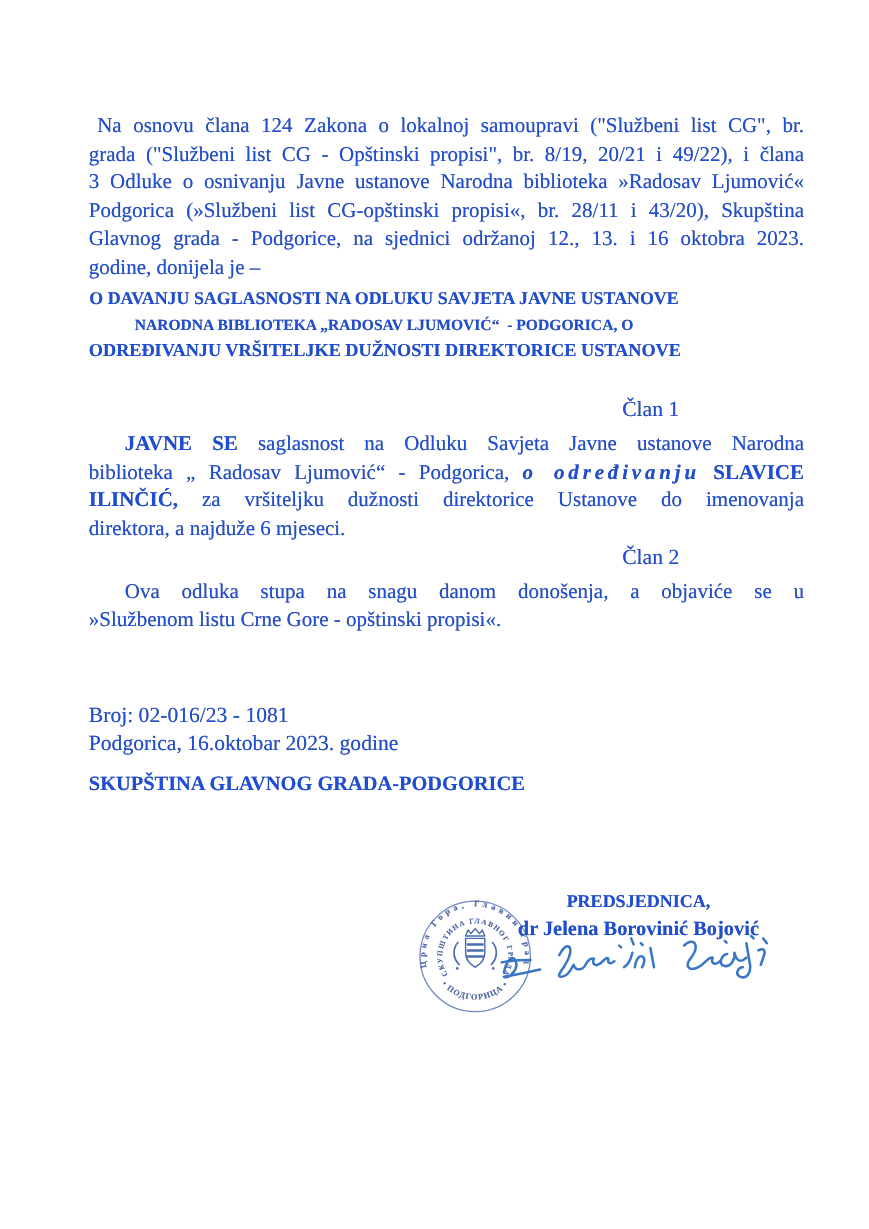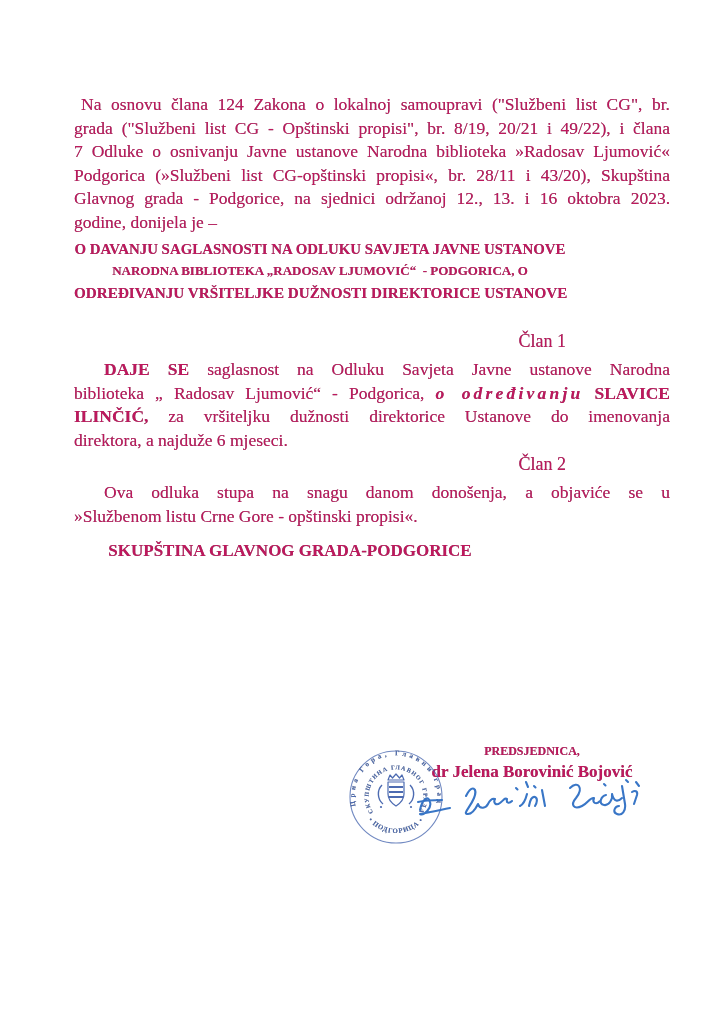--- a/index.html
+++ b/index.html
@@ -1,85 +1,89 @@
 <!DOCTYPE html>
 <html><head>
 <meta charset="utf-8">
 <style>
   html,body{margin:0;padding:0;background:#ffffff;}
   .page{
     position:relative;width:724px;height:1024px;background:#ffffff;overflow:hidden;
     font-family:"Liberation Serif","DejaVu Serif",serif;
-    color:#be185d;
+    color:#1d4ed8;
     text-shadow:0 0 .5px rgba(33,33,33,.55);
   }
   .doc{position:absolute;left:74px;top:88px;width:596px;}
   .tline{white-space:normal;line-height:23.5px;font-size:17.5px;}
   .tline.just{text-align:justify;text-align-last:justify;-moz-text-align-last:justify;}
   .indent-sm .tline:first-child{text-indent:7px;}
   .indent-md .tline:first-child{text-indent:30px;}
   .b{font-weight:bold;}
   .ls{letter-spacing:3.2px;font-weight:bold;font-style:italic;}
   .title-block{margin:4px 104px 0 0;text-align:center;font-weight:bold;}
   .odluku{font-size:17px;letter-spacing:2.5px;line-height:23px;white-space:pre;}
   .title-lines .tline{font-size:15.5px;line-height:22px;white-space:pre;text-align:center;font-weight:bold;}
   .clan{margin:26px 104px 0 0;text-align:right;font-size:18px;line-height:23px;}
   .clan.second{margin-top:1px;}
   .para{margin-top:5px;}
   .ref-block{margin-top:57px;font-size:18px;line-height:22.5px;}
-  .assembly{margin:11px 164px 0 0;text-align:center;font-weight:bold;font-size:17px;line-height:23px;white-space:nowrap;}
+  .assembly{margin:11px 164px 0 0;text-align:left;font-weight:bold;font-size:17px;line-height:23px;white-space:nowrap;}
   .sign-block{
     position:absolute;left:412px;top:744px;width:240px;
     display:flex;flex-direction:column;align-items:center;gap:3px;
   }
-  .sig-role{font-weight:bold;font-size:12px;white-space:nowrap;}
+  .sig-role{font-weight:bold;font-size:15px;white-space:nowrap;}
   .sig-name{font-weight:bold;font-size:17px;white-space:nowrap;}
   .stamp{position:absolute;left:346px;top:747px;filter:blur(.3px);opacity:.92;}
   .stamp text{font-family:"Liberation Serif","DejaVu Serif",serif;font-weight:bold;}
   .autograph{position:absolute;left:408px;top:776px;opacity:.95;}
 </style>
 </head>
 <body>
 
 <div class="page">
   <div class="doc">
 
     <div class="para indent-sm">
         <div class="tline just"><span>Na osnovu člana 124 Zakona o lokalnoj samoupravi ("Službeni list CG", br.</span></div>
         <div class="tline just"><span>grada ("Službeni list CG - Opštinski propisi", br. 8/19, 20/21 i 49/22), i člana</span></div>
-        <div class="tline just"><span>7 Odluke o osnivanju Javne ustanove Narodna biblioteka »Radosav Ljumović«</span></div>
+        <div class="tline just"><span>3 Odluke o osnivanju Javne ustanove Narodna biblioteka »Radosav Ljumović«</span></div>
         <div class="tline just"><span>Podgorica (»Službeni list CG-opštinski propisi«, br. 28/11 i 43/20), Skupština</span></div>
         <div class="tline just"><span>Glavnog grada - Podgorice, na sjednici održanoj 12., 13. i 16 oktobra  2023.</span></div>
         <div class="tline"><span>godine, donijela je –</span></div>
       </div>
 
     <div class="title-block">
       <div class="title-lines">
           <div class="tline" style="font-size: 14.9px;"><span>O DAVANJU SAGLASNOSTI NA ODLUKU SAVJETA JAVNE USTANOVE</span></div>
           <div class="tline" style="font-size: 13px;"><span>NARODNA BIBLIOTEKA „RADOSAV LJUMOVIĆ“  - PODGORICA, O</span></div>
           <div class="tline" style="font-size: 15.2px;"><span>ODREĐIVANJU VRŠITELJKE DUŽNOSTI DIREKTORICE USTANOVE</span></div>
         </div>
     </div>
 
     <div class="clan">Član 1</div>
 
     <div class="para indent-md">
-        <div class="tline just"><span class="b">DAJE SE</span><span> saglasnost na Odluku Savjeta Javne ustanove Narodna</span></div>
+        <div class="tline just"><span class="b">JAVNE SE</span><span> saglasnost na Odluku Savjeta Javne ustanove Narodna</span></div>
         <div class="tline just"><span>biblioteka „ Radosav Ljumović“ - Podgorica, </span><span class="ls">o određivanju</span><span> </span><span class="b">SLAVICE</span></div>
         <div class="tline just"><span class="b">ILINČIĆ,</span><span> za vršiteljku  dužnosti direktorice Ustanove do imenovanja</span></div>
         <div class="tline"><span>direktora, a najduže 6 mjeseci.</span></div>
       </div>
 
     <div class="clan second">Član 2</div>
 
     <div class="para indent-md">
         <div class="tline just"><span>Ova odluka stupa na snagu danom donošenja, a objaviće se u</span></div>
         <div class="tline"><span>»Službenom listu Crne Gore - opštinski propisi«.</span></div>
       </div>
 
+    <div class="ref-block">
+      <div>Broj: 02-016/23 - 1081</div>
+      <div>Podgorica, 16.oktobar 2023. godine</div>
+    </div>
 
     <div class="assembly">SKUPŠTINA GLAVNOG GRADA-PODGORICE</div>
   </div>
 
   <div class="sign-block">
     <div class="sig-role">PREDSJEDNICA,</div>
     <div class="sig-name">dr Jelena Borovinić Bojović</div>
   </div>
 
   <svg class="stamp" width="100" height="100" viewBox="0 0 100 100">

